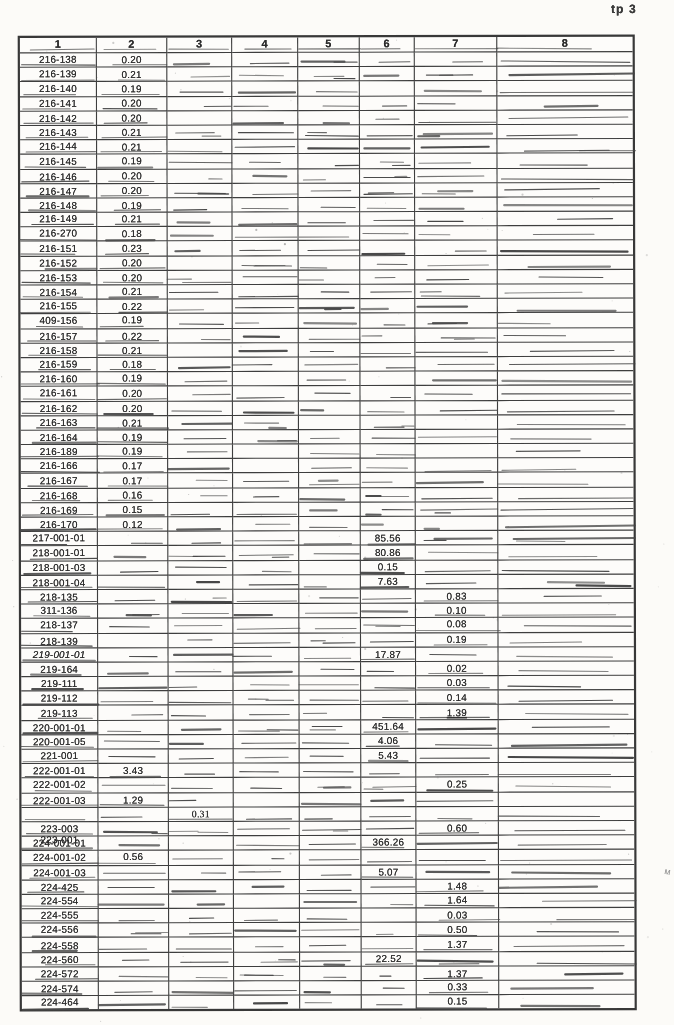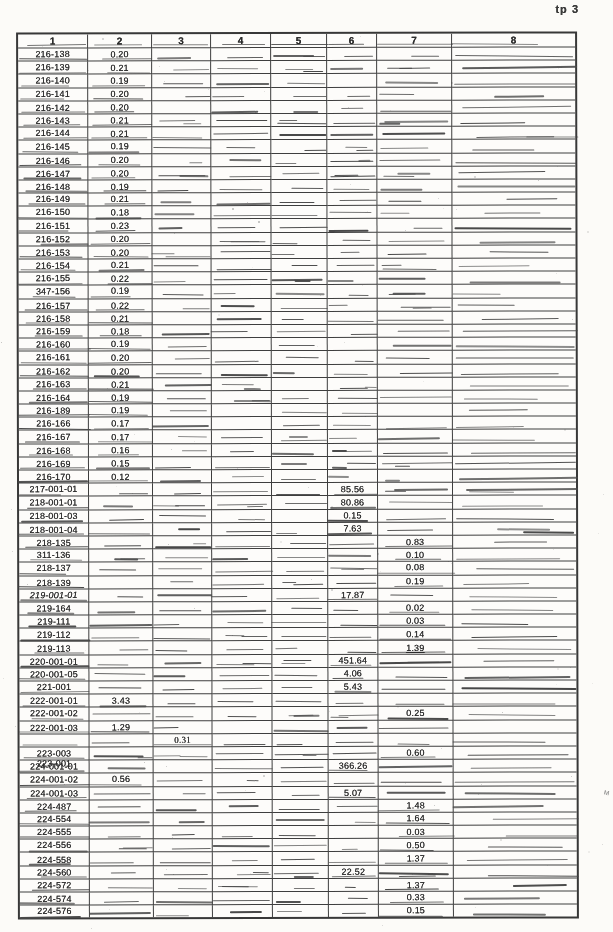--- a/index.html
+++ b/index.html
@@ -436,21 +436,21 @@
         </div>
         <div class="td">
           <div class="dash" style="width: 44.3493%; left: 15.1894%; top: 62.5369%; height: 1px; opacity: 1; transform: rotate(0.06deg);"></div>
         </div>
         <div class="td">
           <div class="dash" style="width: 41.6784%; left: 43.7924%; top: 47.921%; height: 1px; opacity: 0.97; transform: rotate(-0.5deg);"></div>
         </div>
       </div>
       <div class="tr">
         <div class="td">
-          <span class="val" style="transform: translateY(-0.46px);">216-150</span>
+          <span class="val" style="transform: translateY(-0.46px);">216-270</span>
           <div class="dash" style="width: 101.233%; left: -1.20574%; top: 85%; height: 1px; opacity: 0.78; transform: rotate(0.48deg);"></div>
         </div>
         <div class="td">
           <span class="val" style="transform: translateY(0.18px);">0.18</span>
           <div class="dash" style="width: 72.9676%; left: 11.6053%; top: 85%; height: 2px; opacity: 0.82; transform: rotate(-0.17deg);"></div>
         </div>
         <div class="td">
           <div class="dash" style="width: 69.0903%; left: 3.62244%; top: 51.6308%; height: 2px; opacity: 0.67; transform: rotate(0.24deg);"></div>
         </div>
         <div class="td">
@@ -606,21 +606,21 @@
         </div>
         <div class="td">
           <div class="dash" style="width: 63.3903%; left: 0.754957%; top: 49.4283%; height: 2px; opacity: 0.87; transform: rotate(-0.05deg);"></div>
         </div>
         <div class="td">
           <div class="dash" style="width: 74.1001%; left: 13.6056%; top: 78.8128%; height: 2px; opacity: 0.71; transform: rotate(0.16deg);"></div>
         </div>
       </div>
       <div class="tr">
         <div class="td">
-          <span class="val" style="transform: translateY(-0.15px);">347-156</span>
+          <span class="val" style="transform: translateY(-0.15px);">409-156</span>
           <div class="dash" style="width: 62.1788%; left: 20.9964%; top: 85%; height: 1px; opacity: 0.8; transform: rotate(0.71deg);"></div>
         </div>
         <div class="td">
           <span class="val" style="transform: translateY(-0.56px);">0.19</span>
           <div class="dash" style="width: 63.0528%; left: 2.53318%; top: 85%; height: 1px; opacity: 0.79; transform: rotate(-0.32deg);"></div>
         </div>
         <div class="td">
           <div class="dash" style="width: 70.3171%; left: 17.0044%; top: 67.9916%; height: 1px; opacity: 0.89; transform: rotate(0.66deg);"></div>
         </div>
         <div class="td">
@@ -1699,21 +1699,21 @@
         </div>
         <div class="td">
           <div class="dash" style="width: 80.3469%; left: 10.5624%; top: 47.0649%; height: 2px; opacity: 0.9; transform: rotate(0.34deg);"></div>
         </div>
         <div class="td">
           <div class="dash" style="width: 73.7126%; left: 8.7867%; top: 51.6886%; height: 2px; opacity: 0.8; transform: rotate(0.59deg);"></div>
         </div>
       </div>
       <div class="tr">
         <div class="td">
-          <span class="val" style="transform: translateY(0.26px);">224-487</span>
+          <span class="val" style="transform: translateY(0.26px);">224-425</span>
           <div class="dash" style="width: 75.0974%; left: 7.74355%; top: 85%; height: 1px; opacity: 0.85; transform: rotate(-0.28deg);"></div>
         </div>
         <div class="td">
           <div class="dash" style="width: 68.9345%; left: 13.0922%; top: 51.5707%; height: 1px; opacity: 0.94; transform: rotate(0.1deg);"></div>
         </div>
         <div class="td">
           <div class="dash" style="width: 71.1012%; left: 3.82115%; top: 75.1911%; height: 2px; opacity: 0.91; transform: rotate(0.03deg);"></div>
         </div>
         <div class="td">
           <div class="dash" style="width: 50.1528%; left: 26.2787%; top: 46.3688%; height: 2px; opacity: 0.87; transform: rotate(-0.56deg);"></div>
@@ -1924,21 +1924,21 @@
         <div class="td">
           <span class="val" style="transform: translateY(-0.59px);">0.33</span>
           <div class="dash" style="width: 72.3056%; left: 15.2056%; top: 85%; height: 1px; opacity: 0.74; transform: rotate(-0.25deg);"></div>
         </div>
         <div class="td">
           <div class="dash" style="width: 61.9572%; left: 8.4424%; top: 47.4798%; height: 2px; opacity: 0.72; transform: rotate(-0.21deg);"></div>
         </div>
       </div>
       <div class="tr">
         <div class="td">
-          <span class="val" style="transform: translateY(-0.51px);">224-576</span>
+          <span class="val" style="transform: translateY(-0.51px);">224-464</span>
           <div class="dash" style="width: 88.7843%; left: -0.682578%; top: 85%; height: 2px; opacity: 0.98; transform: rotate(-0.75deg);"></div>
         </div>
         <div class="td">
           <div class="dash" style="width: 98.6757%; left: -1.72391%; top: 58.7384%; height: 2px; opacity: 0.86; transform: rotate(-0.57deg);"></div>
         </div>
         <div class="td">
           <div class="dash" style="width: 57.7028%; left: 3.13347%; top: 78.68%; height: 1px; opacity: 0.62; transform: rotate(0.28deg);"></div>
         </div>
         <div class="td">
           <div class="dash" style="width: 54.5036%; left: 28.7837%; top: 47.2307%; height: 2px; opacity: 0.99; transform: rotate(-0.25deg);"></div>

